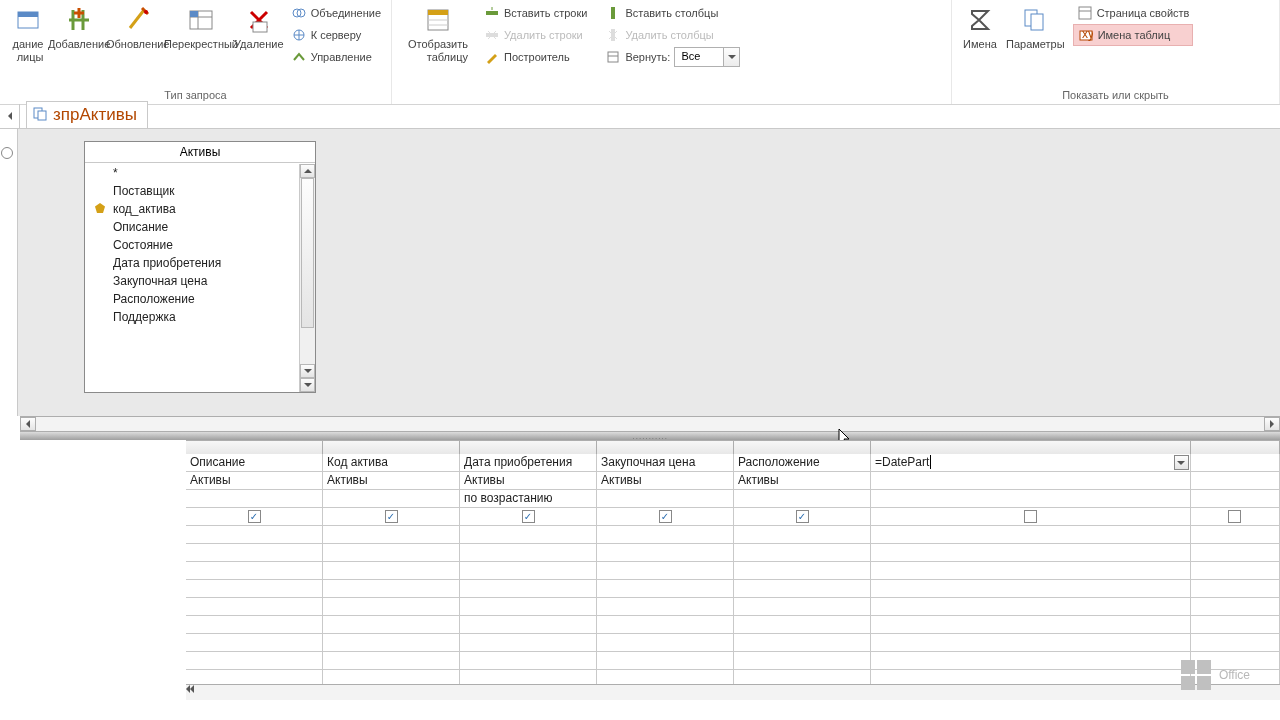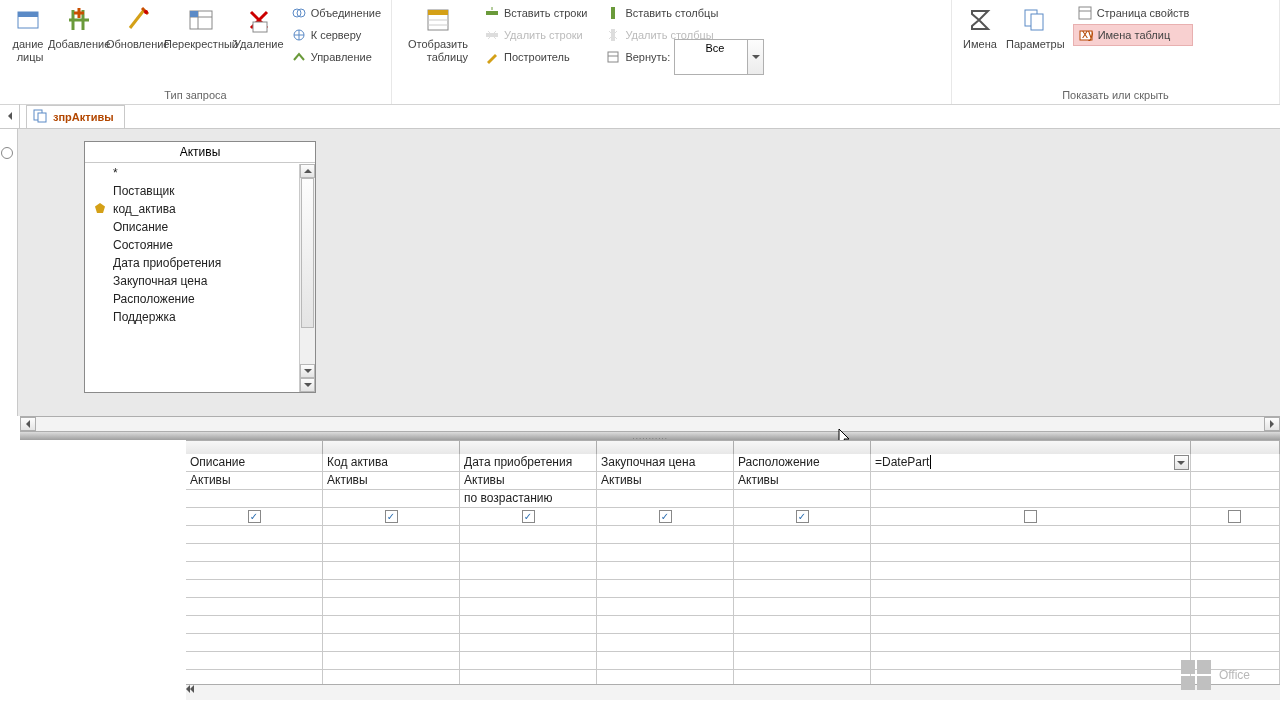--- a/index.html
+++ b/index.html
@@ -16,34 +16,34 @@
 .bigbtn .lbl { font-size: 11px; text-align: right; color: #444; line-height: 1.15; margin-top: 2px; }
 
 .smbtn { display: flex; align-items: center; padding: 2px 4px; cursor: pointer; height: 22px; }
 .smbtn .ico { width: 16px; height: 16px; display: flex; align-items: center; justify-content: center; margin-right: 4px; }
 .smbtn .lbl { font-size: 11px; color: #444; white-space: nowrap; }
 .smbtn.disabled .lbl { color: #bbb; }
 .smbtn.hl { background: #f8d0d0; border: 1px solid #e8b0b0; }
 
 .vcol { display: flex; flex-direction: column; }
 
-.combo { display: inline-flex; border: 1px solid #b0b0b0; height: 36px; background: #fff; padding-left: 24px; }
+.combo { display: inline-flex; border: 1px solid #b0b0b0; height: 20px; background: #fff; }
 .combo .val { padding: 2px 6px; min-width: 48px; font-size: 11px; }
 .combo .arr { width: 16px; border-left: 1px solid #b0b0b0; background: linear-gradient(#fdfdfd,#ececec); display:flex; align-items:center; justify-content:center;}
 .tri-down { width:0; height:0; border-left:4px solid transparent; border-right:4px solid transparent; border-top:4px solid #555; }
 
 
 .pinkstrip { position:absolute; left:0; top:300px; width:10px; height:30px; background:#f8c8cb; }
 
 
 .qtab-row { position: absolute; left:0; top:105px; right:0; height:24px; border-bottom: 1px solid #c9c9c9; display:flex; align-items:flex-end; }
 .navleft { width:20px; height:24px; border-right:1px solid #c9c9c9; display:flex; align-items:center; justify-content:center; }
 .qtab { display:flex; align-items:center; background:#fff; border:1px solid #c9c9c9; border-bottom:none; padding:3px 10px 3px 6px; margin-left:6px; }
 .qtab .ico { width:16px; height:16px; margin-right:4px; }
-.qtab .lbl { color:#b34700; font-weight:bold; font-size:11px; }
+.qtab .lbl { color:#b34700; font-weight:normal; font-size:17px; }
 
 
 .design { position:absolute; left:0; top:129px; right:0; height:287px; background:#e9e9e9; }
 .circlebtn { position:absolute; left:1px; top:18px; width:12px; height:12px; border:1px solid #888; border-radius:50%; background:#fff; }
 .whiteleft { position:absolute; left:0; top:0; width:18px; bottom:0; background:#fff; border-right:1px solid #c9c9c9; }
 
 .tablebox { position:absolute; left:84px; top:12px; width:232px; height:252px; background:#fff; border:1px solid #8a8a8a; }
 .tablebox .title { text-align:center; padding:3px 0; border-bottom:1px solid #c9c9c9; font-size:12px; }
 .tablebox .list { position:absolute; left:0; top:22px; right:16px; bottom:0; overflow:hidden; }
 .tablebox .row { padding:2px 4px 2px 28px; font-size:12px; color:#222; position:relative; }

